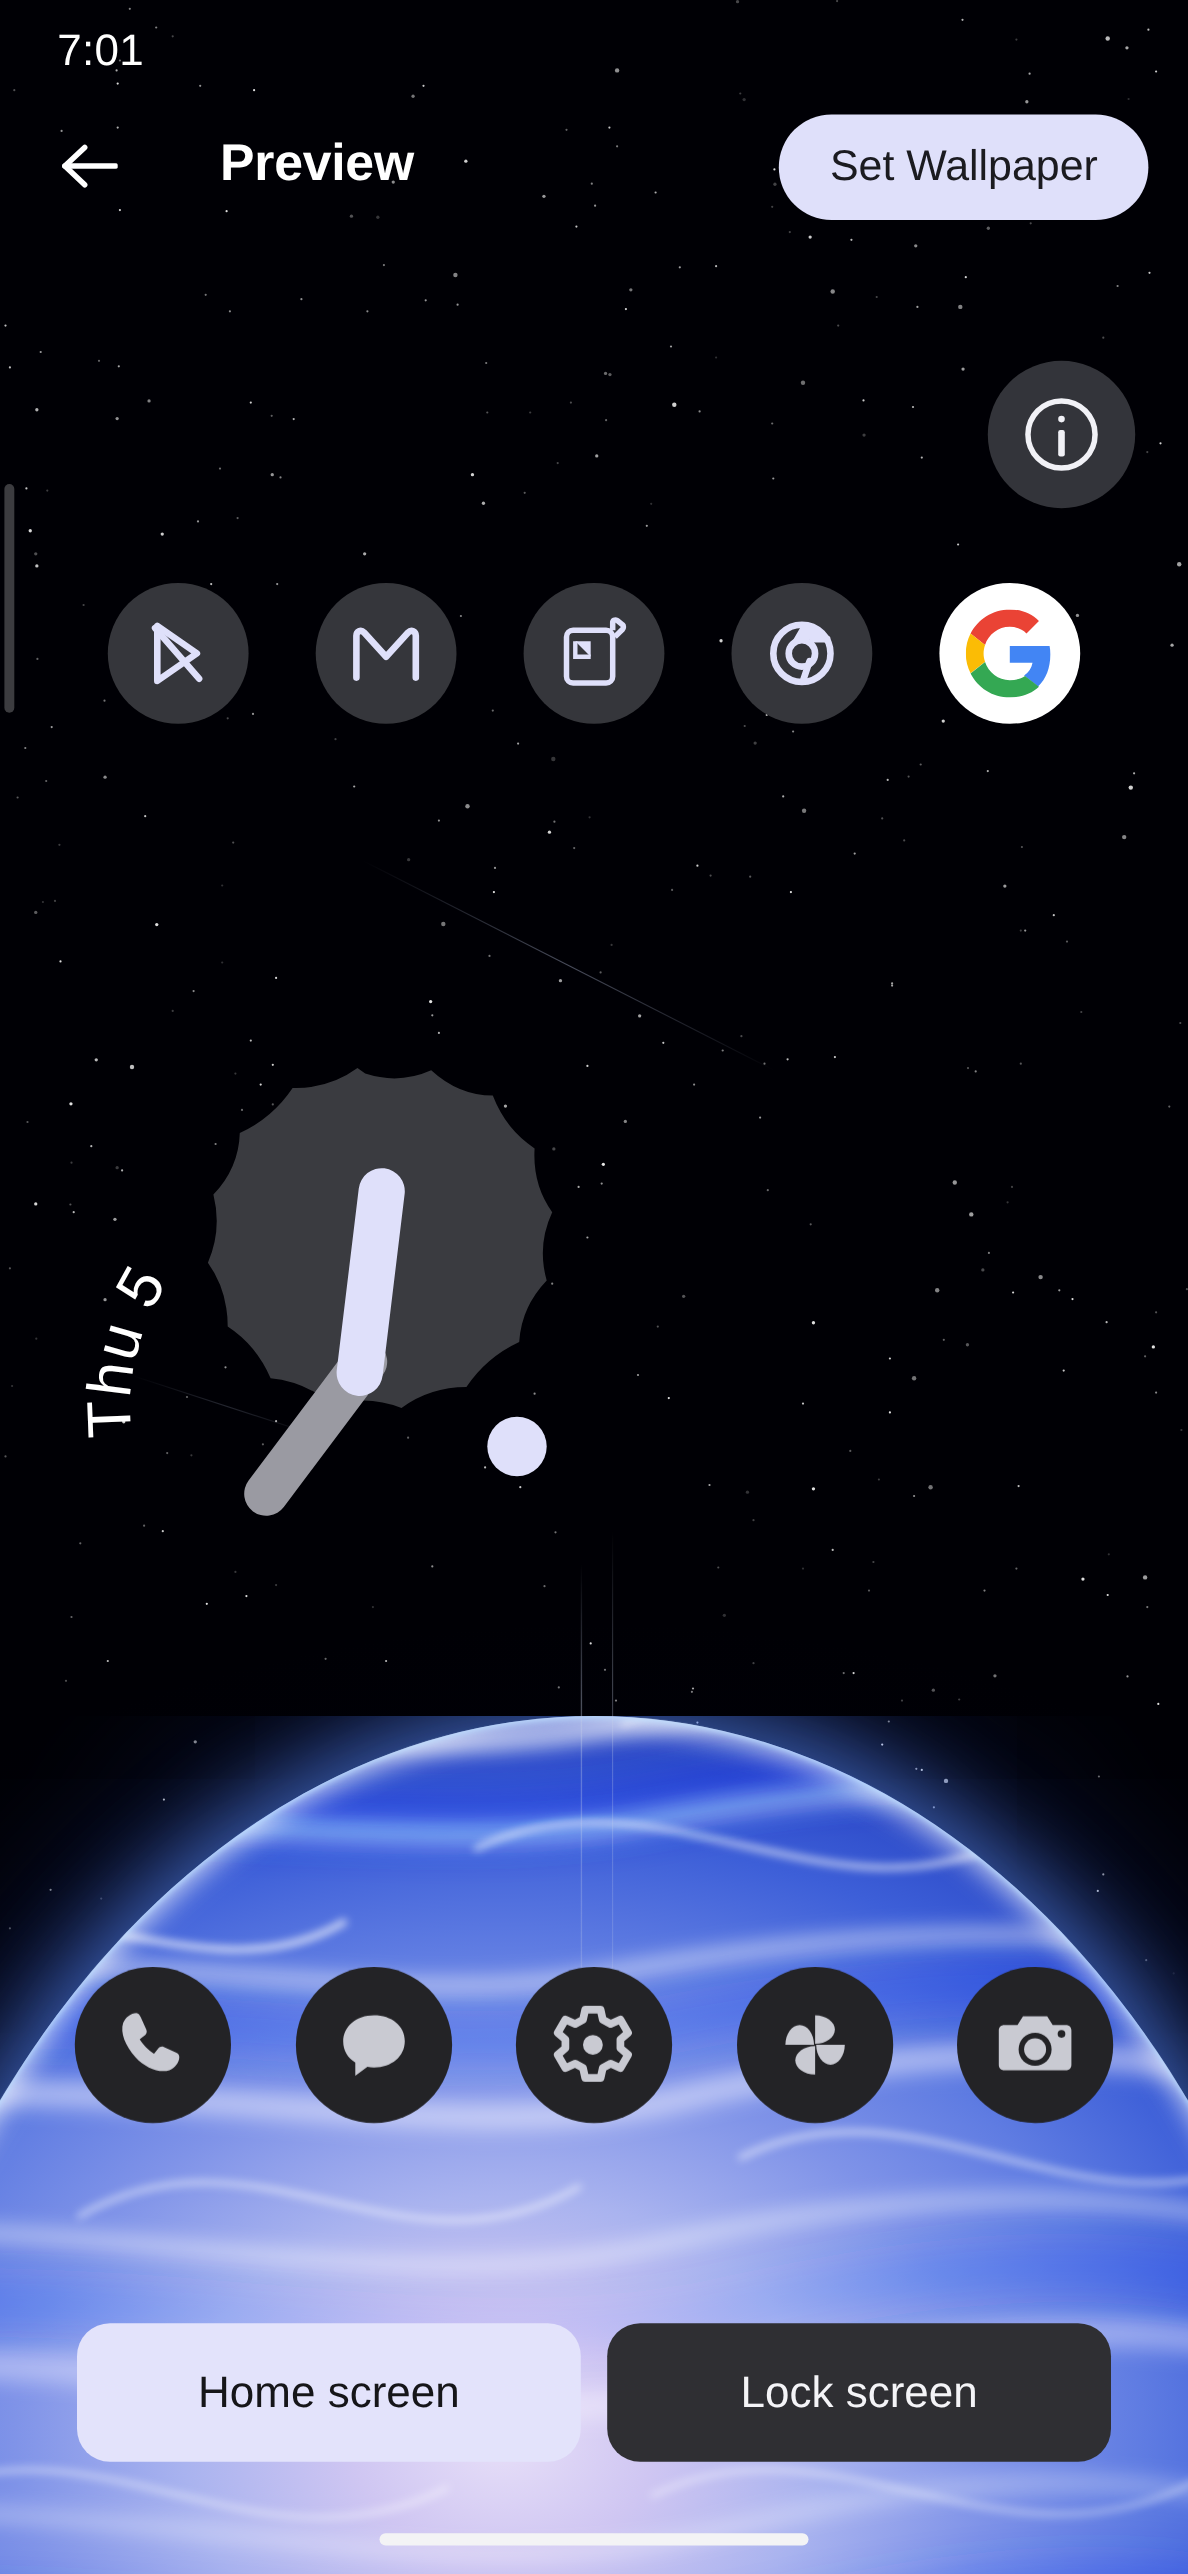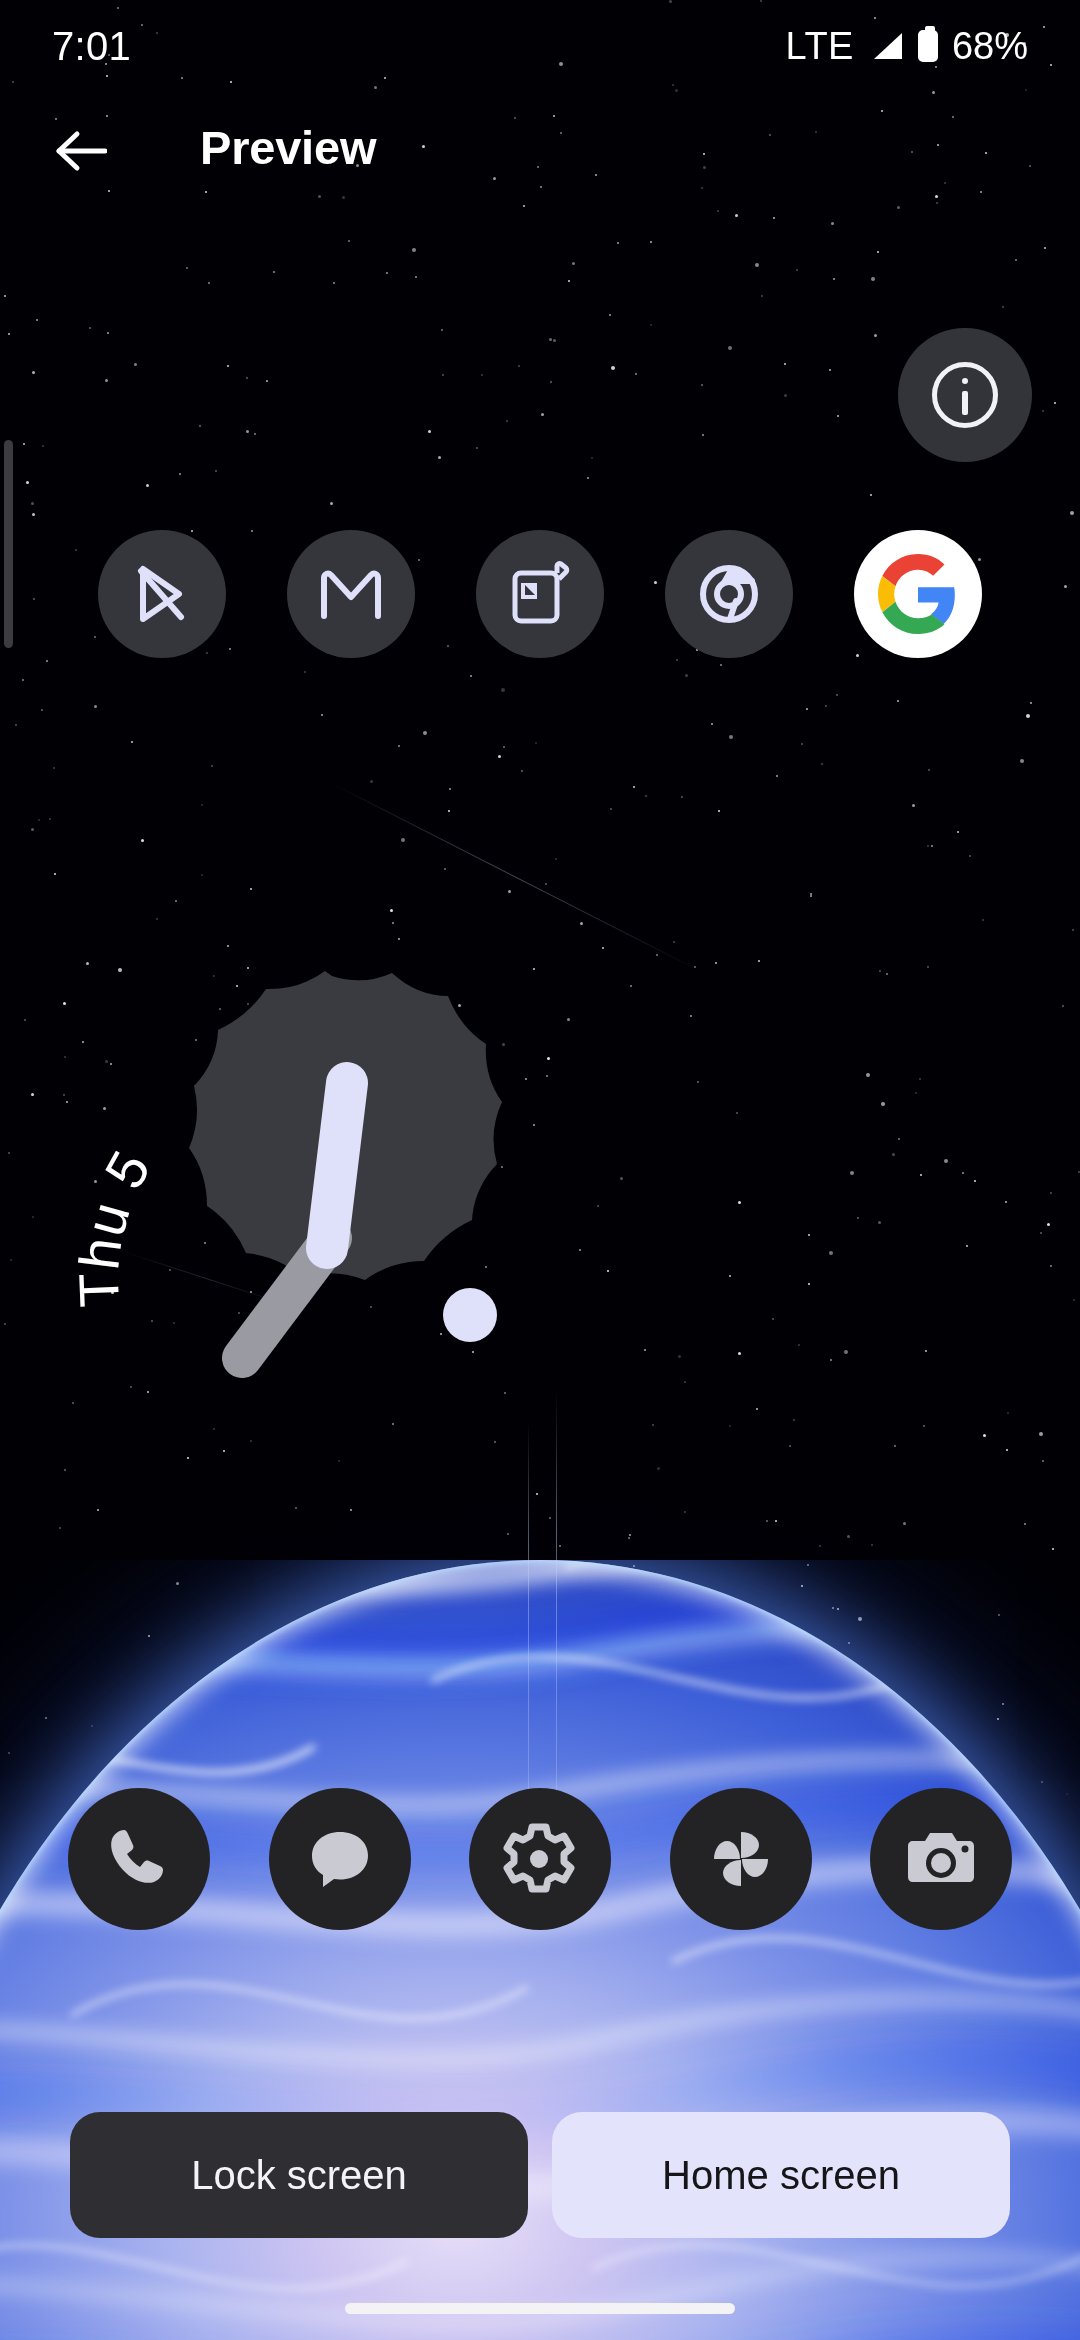--- a/index.html
+++ b/index.html
@@ -827,38 +827,31 @@
     </div>
     <div class="rim"></div>
   </div>
 
   <div class="hairline" style="left:528px; top:1420px; height:420px;"></div>
   <div class="hairline" style="left:556px; top:1390px; height:470px;"></div>
 </div>
 
 <div id="status-bar">
   <div class="clock">7:01</div>
-  <div class="status-right">
-    <span class="lte">LTE</span>
-    <svg class="sig" viewBox="0 0 36 30">
-      <polygon points="34,2 34,28 6,28" fill="#ffffff"></polygon>
-    </svg>
-    <span class="batt"></span>
-    <span class="pct">68%</span>
-  </div>
 </div>
 
 <div id="header">
   <div id="back-btn">
     <svg width="52" height="46" viewBox="0 0 52 46">
       <path d="M22 6 L4 23 L22 40" fill="none" stroke="#ffffff" stroke-width="5" stroke-linecap="round" stroke-linejoin="round"></path>
       <line x1="4" y1="23" x2="50" y2="23" stroke="#ffffff" stroke-width="5" stroke-linecap="round"></line>
     </svg>
   </div>
   <div id="page-title">Preview</div>
+  <button id="set-wallpaper-btn">Set Wallpaper</button>
 </div>
 
 <div id="info-btn">
   <span class="info-glyph"></span>
 </div>
 
 <div id="scroll-indicator"></div>
 
 <div id="app-row">
 
@@ -964,19 +957,19 @@
     <svg width="80" height="80" viewBox="0 0 80 80">
       <path fill="#c9cad2" d="M29 14h22l5 8h12c3 0 5 2 5 5v31c0 3-2 5-5 5H12c-3 0-5-2-5-5V27c0-3 2-5 5-5h12z"></path>
       <circle cx="40" cy="44" r="15" fill="#232326"></circle>
       <circle cx="40" cy="44" r="10" fill="#c9cad2"></circle>
       <circle cx="64" cy="30" r="3.5" fill="#232326"></circle>
     </svg>
   </div>
 </div>
 
 <div id="screen-tabs">
+  <button class="screen-tab active">Home screen</button>
   <button class="screen-tab inactive">Lock screen</button>
-  <button class="screen-tab active">Home screen</button>
 </div>
 
 <div id="nav-bar">
   <div id="nav-handle"></div>
 </div>
 
 </body></html>

